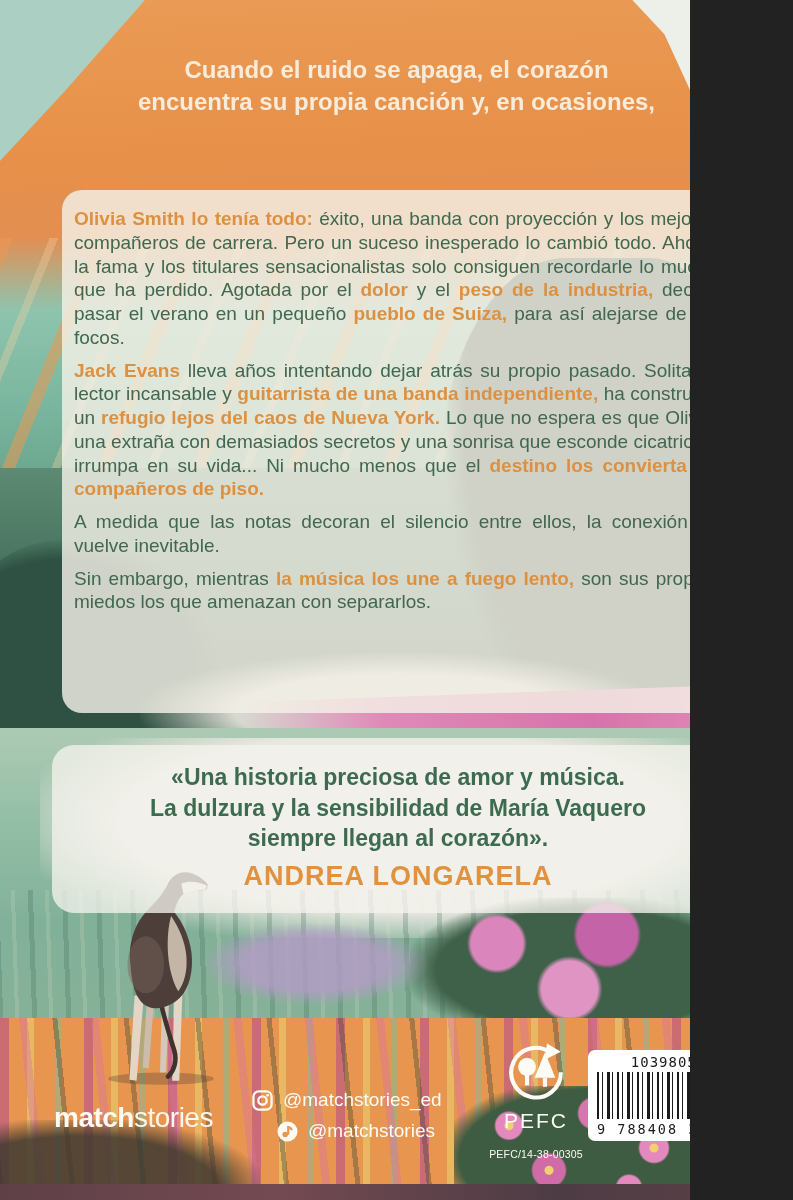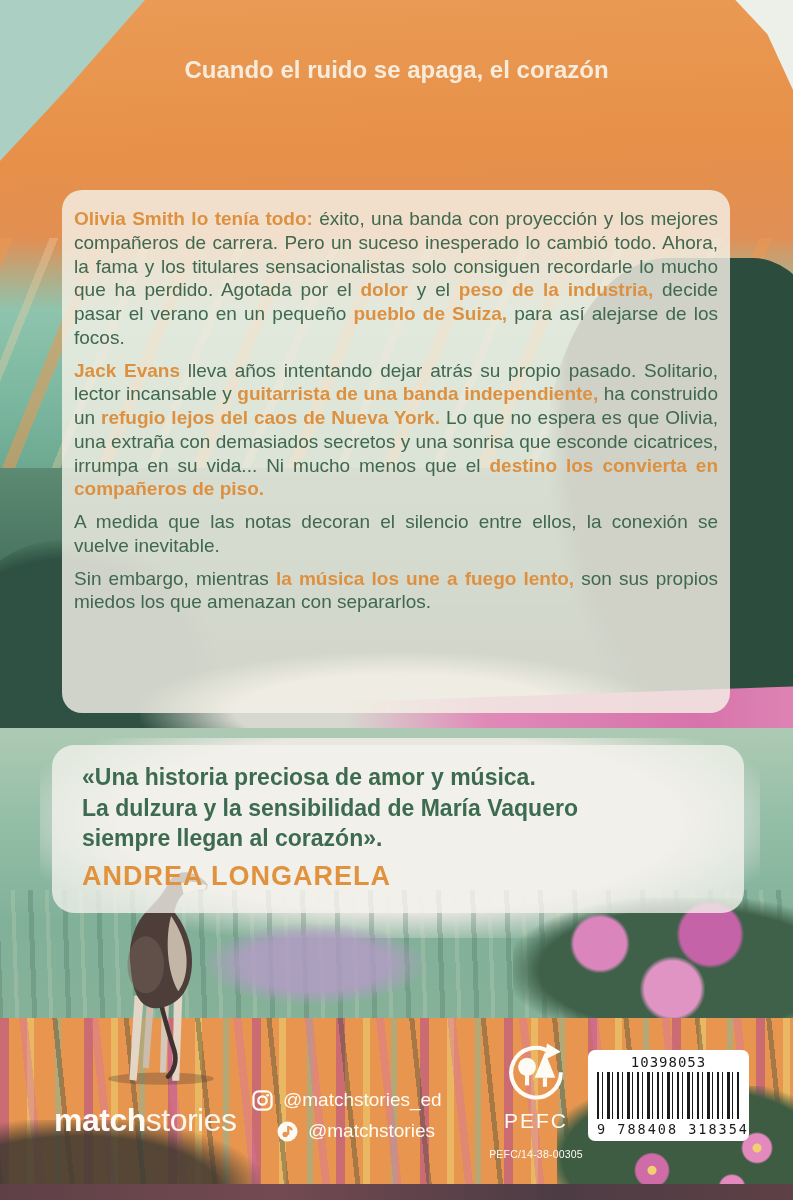--- a/index.html
+++ b/index.html
@@ -4,21 +4,21 @@
 <style>
   :root{
     --accent-orange:#dd9140;
     --body-green:#40684f;
     --tagline-cream:#f7ecdb;
     --logo-white:#fdfbf4;
   }
   *{margin:0;padding:0;box-sizing:border-box;}
   html,body{background:#222;}
   body{font-family:"Liberation Sans",sans-serif;}
-  .stage{position:relative;width:793px;height:1200px;overflow:hidden;background:#8fbca6;}
+  .stage{position:relative;width:690px;height:1200px;overflow:hidden;background:#8fbca6;}
 
   
   .bg{position:absolute;}
   .bg-top{left:0;top:0;width:793px;height:330px;
     background:linear-gradient(178deg,#ea9b55 0%,#e79049 45%,#e18f54 70%,#d79764 100%);}
   .corner-teal{left:0;top:0;width:250px;height:175px;background:#abcfc2;
     clip-path:polygon(0 0,58% 0,26% 52%,0 92%);}
   .corner-white{right:0;top:0;width:80px;height:90px;background:#edf0e8;
     clip-path:polygon(28% 0,100% 0,100% 100%,68% 38%);}
   .teal-hills{left:0;top:238px;width:793px;height:280px;
@@ -81,26 +81,26 @@
   
   .panel{position:absolute;border-radius:20px;background:rgba(244,240,231,.82);}
   .synopsis-panel{left:62px;top:190px;width:668px;height:523px;padding:17px 12px;}
   .synopsis-panel p{color:var(--body-green);font-size:19px;line-height:1.25;
     text-align:justify;margin-bottom:9px;}
   .seg-accent{color:var(--accent-orange);font-weight:700;}
   .seg-body-bold{font-weight:700;}
 
   
   .quote-panel{left:52px;top:745px;width:692px;height:168px;border-radius:22px;
-    background:rgba(244,242,236,.78);padding:17px 30px;text-align:left;}
+    background:rgba(244,242,236,.78);padding:17px 30px;text-align:center;}
   .quote-line{color:#3c6b50;font-weight:700;font-size:23px;line-height:1.33;}
   .quote-author{color:#e0923e;font-weight:700;font-size:27px;letter-spacing:1px;margin-top:7px;}
 
   
-  .logo{position:absolute;left:54px;top:1102px;color:var(--logo-white);font-size:32px;letter-spacing:-.5px;}
+  .logo{position:absolute;left:54px;top:1102px;color:var(--logo-white);font-size:28px;letter-spacing:-.5px;}
   .logo .lg-match{font-weight:700;}
   .logo .lg-stories{font-weight:400;opacity:.96;}
   .social-row{position:absolute;left:252px;display:flex;align-items:center;gap:10px;
     color:var(--logo-white);font-size:19px;}
   .social-row.ig{top:1089px;align-items:center;}
   .social-row.tk{top:1120px;padding-left:25px;}
   .pefc{position:absolute;left:486px;top:1042px;width:100px;text-align:center;color:var(--logo-white);}
   .pefc-name{font-weight:400;font-size:21px;letter-spacing:2px;margin-top:1px;}
   .pefc-cert{font-size:10.5px;margin-top:15px;letter-spacing:.2px;}
   .barcode{position:absolute;left:588px;top:1050px;width:161px;height:91px;background:#fff;
@@ -146,20 +146,21 @@
              C81,58 88,72 90,88 C92,106 88,122 79,132 C69,142 55,146 45,140
              C35,134 31,118 30,100 Z" fill="#4e3e3a"></path>
     <ellipse cx="45" cy="100" rx="18" ry="28" fill="#7a675e" opacity="0.45"></ellipse>
     <path d="M80,20 C88,17 97,18 105,22 L104,26 C96,27 88,28 82,30 Z" fill="#efe6d9"></path>
     <path d="M70,52 C78,64 84,78 85,92 C86,106 83,118 77,126 C72,118 68,104 67,90
              C66,76 67,62 70,52 Z" fill="#d9cbbb" opacity="0.85"></path>
   </svg>
 
   <div class="tagline">
     <div>Cuando el ruido se apaga, el corazón</div>
+    <div>encuentra su propia canción y, en ocasiones,</div>
   </div>
 
   <div class="panel synopsis-panel">
     <p><span class="seg-accent">Olivia Smith lo tenía todo:</span><span class="seg-body"> éxito, una banda con proyección y los mejores compañeros de carrera. Pero un suceso inesperado lo cambió todo. Ahora, la fama y los titulares sensacionalistas solo consiguen recordarle lo mucho que ha perdido. Agotada por el </span><span class="seg-accent">dolor</span><span class="seg-body"> y el </span><span class="seg-accent">peso de la industria,</span><span class="seg-body"> decide pasar el verano en un pequeño </span><span class="seg-accent">pueblo de Suiza,</span><span class="seg-body"> para así alejarse de los focos.</span></p>
     <p><span class="seg-accent">Jack Evans</span><span class="seg-body"> lleva años intentando dejar atrás su propio pasado. Solitario, lector incansable y </span><span class="seg-accent">guitarrista de una banda independiente,</span><span class="seg-body"> ha construido un </span><span class="seg-accent">refugio lejos del caos de Nueva York.</span><span class="seg-body"> Lo que no espera es que Olivia, una extraña con demasiados secretos y una sonrisa que esconde cicatrices, irrumpa en su vida... Ni mucho menos que el </span><span class="seg-accent">destino los convierta en compañeros de piso.</span></p>
     <p><span class="seg-body">A medida que las notas decoran el silencio entre ellos, la conexión se vuelve inevitable.</span></p>
     <p><span class="seg-body">Sin embargo, mientras </span><span class="seg-accent">la música los une a fuego lento,</span><span class="seg-body"> son sus propios miedos los que amenazan con separarlos.</span></p>
   </div>
 
   <div class="panel quote-panel">

